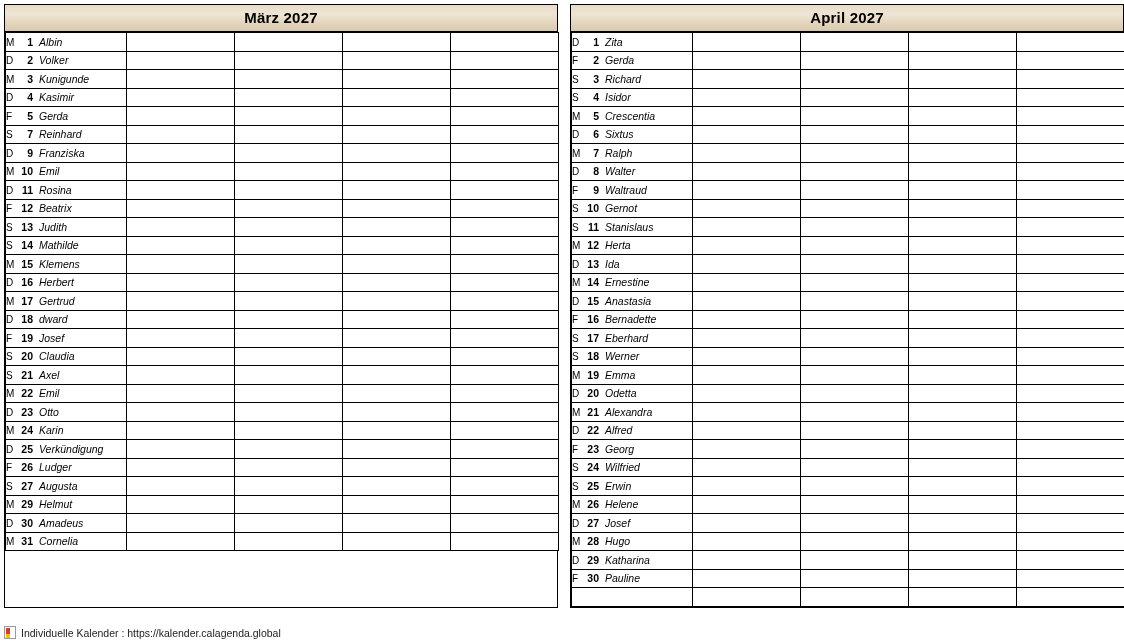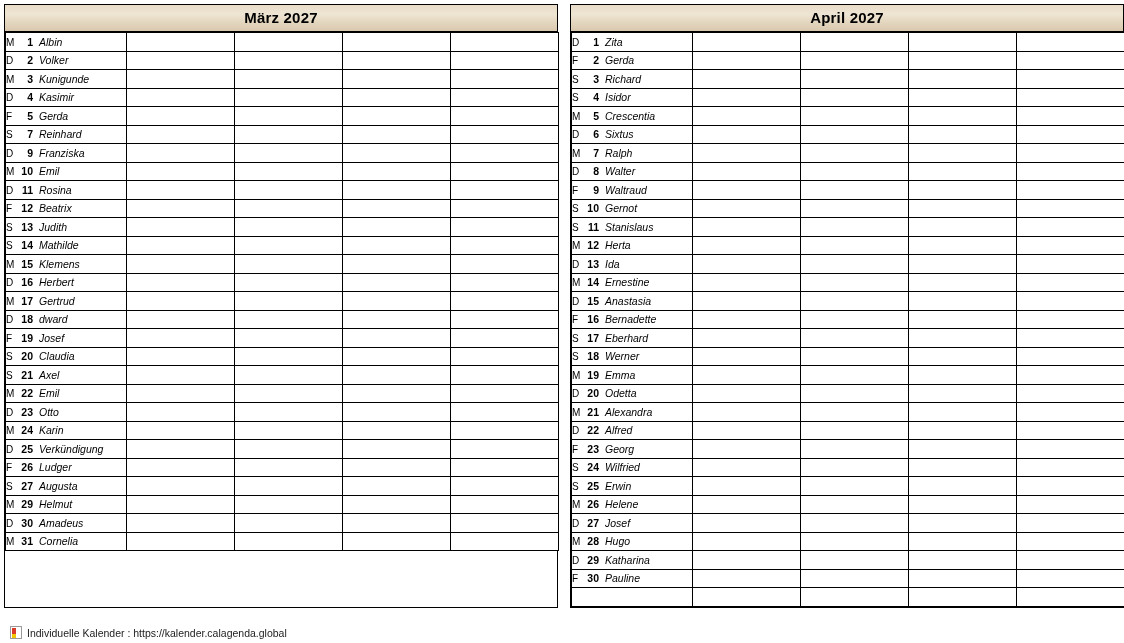--- a/index.html
+++ b/index.html
@@ -87,21 +87,21 @@
     padding-left: 6px;
     font-style: italic;
     font-size: 10.5px;
     color: #000000;
   }
   tr.blankrow td {
     height: 17.5px;
   }
   .footer {
     position: absolute;
-    left: 10px;
+    left: 4px;
     bottom: 4px;
     display: flex;
     align-items: center;
     gap: 5px;
     font-size: 10.5px;
     color: #222222;
     justify-content: space-between;
   }
   .footer-icon {
     width: 12px;

